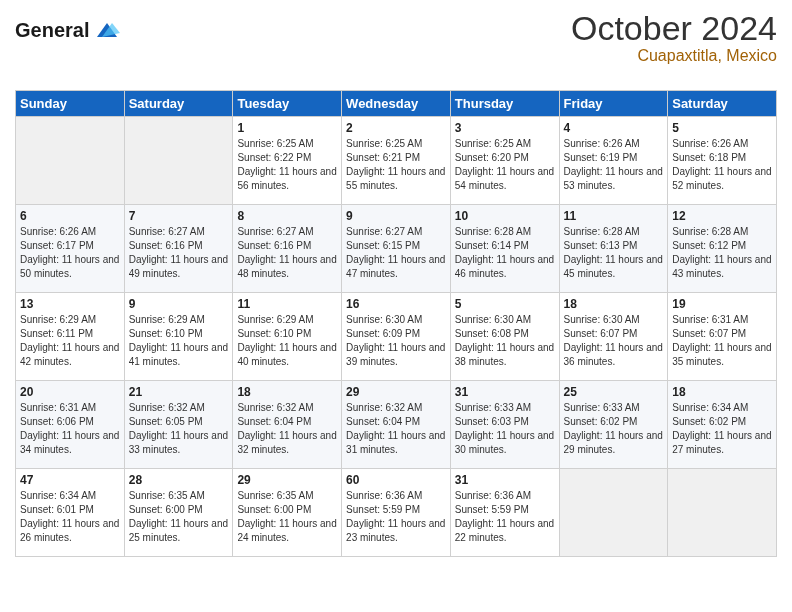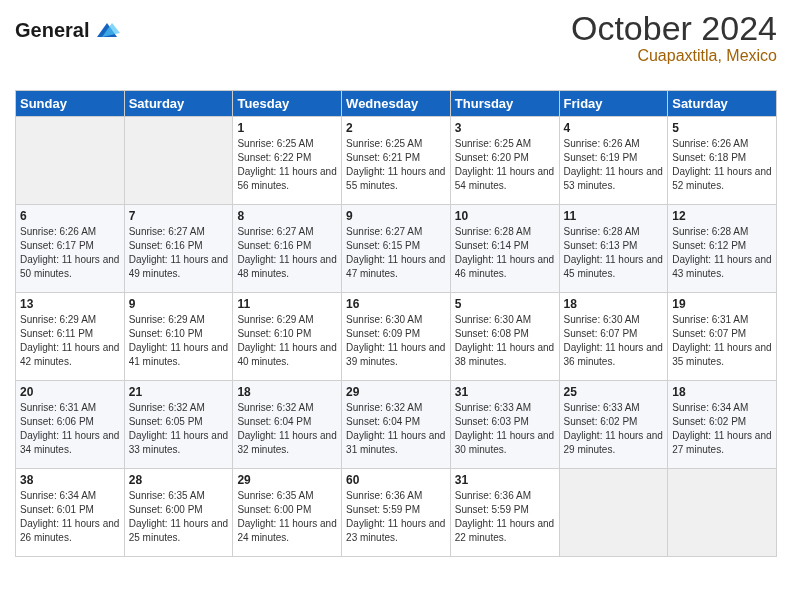--- a/index.html
+++ b/index.html
@@ -284,21 +284,21 @@
           </td>
           <td>
             <span class="day-num">18</span>
             <div class="cell-info" style="white-space: pre-line;">Sunrise: 6:34 AM
 Sunset: 6:02 PM
 Daylight: 11 hours and 27 minutes.</div>
           </td>
         </tr>
         <tr>
           <td>
-            <span class="day-num">38</span>
+            <span class="day-num">47</span>
             <div class="cell-info" style="white-space: pre-line;">Sunrise: 6:34 AM
 Sunset: 6:01 PM
 Daylight: 11 hours and 26 minutes.</div>
           </td>
           <td>
             <span class="day-num">28</span>
             <div class="cell-info" style="white-space: pre-line;">Sunrise: 6:35 AM
 Sunset: 6:00 PM
 Daylight: 11 hours and 25 minutes.</div>
           </td>

